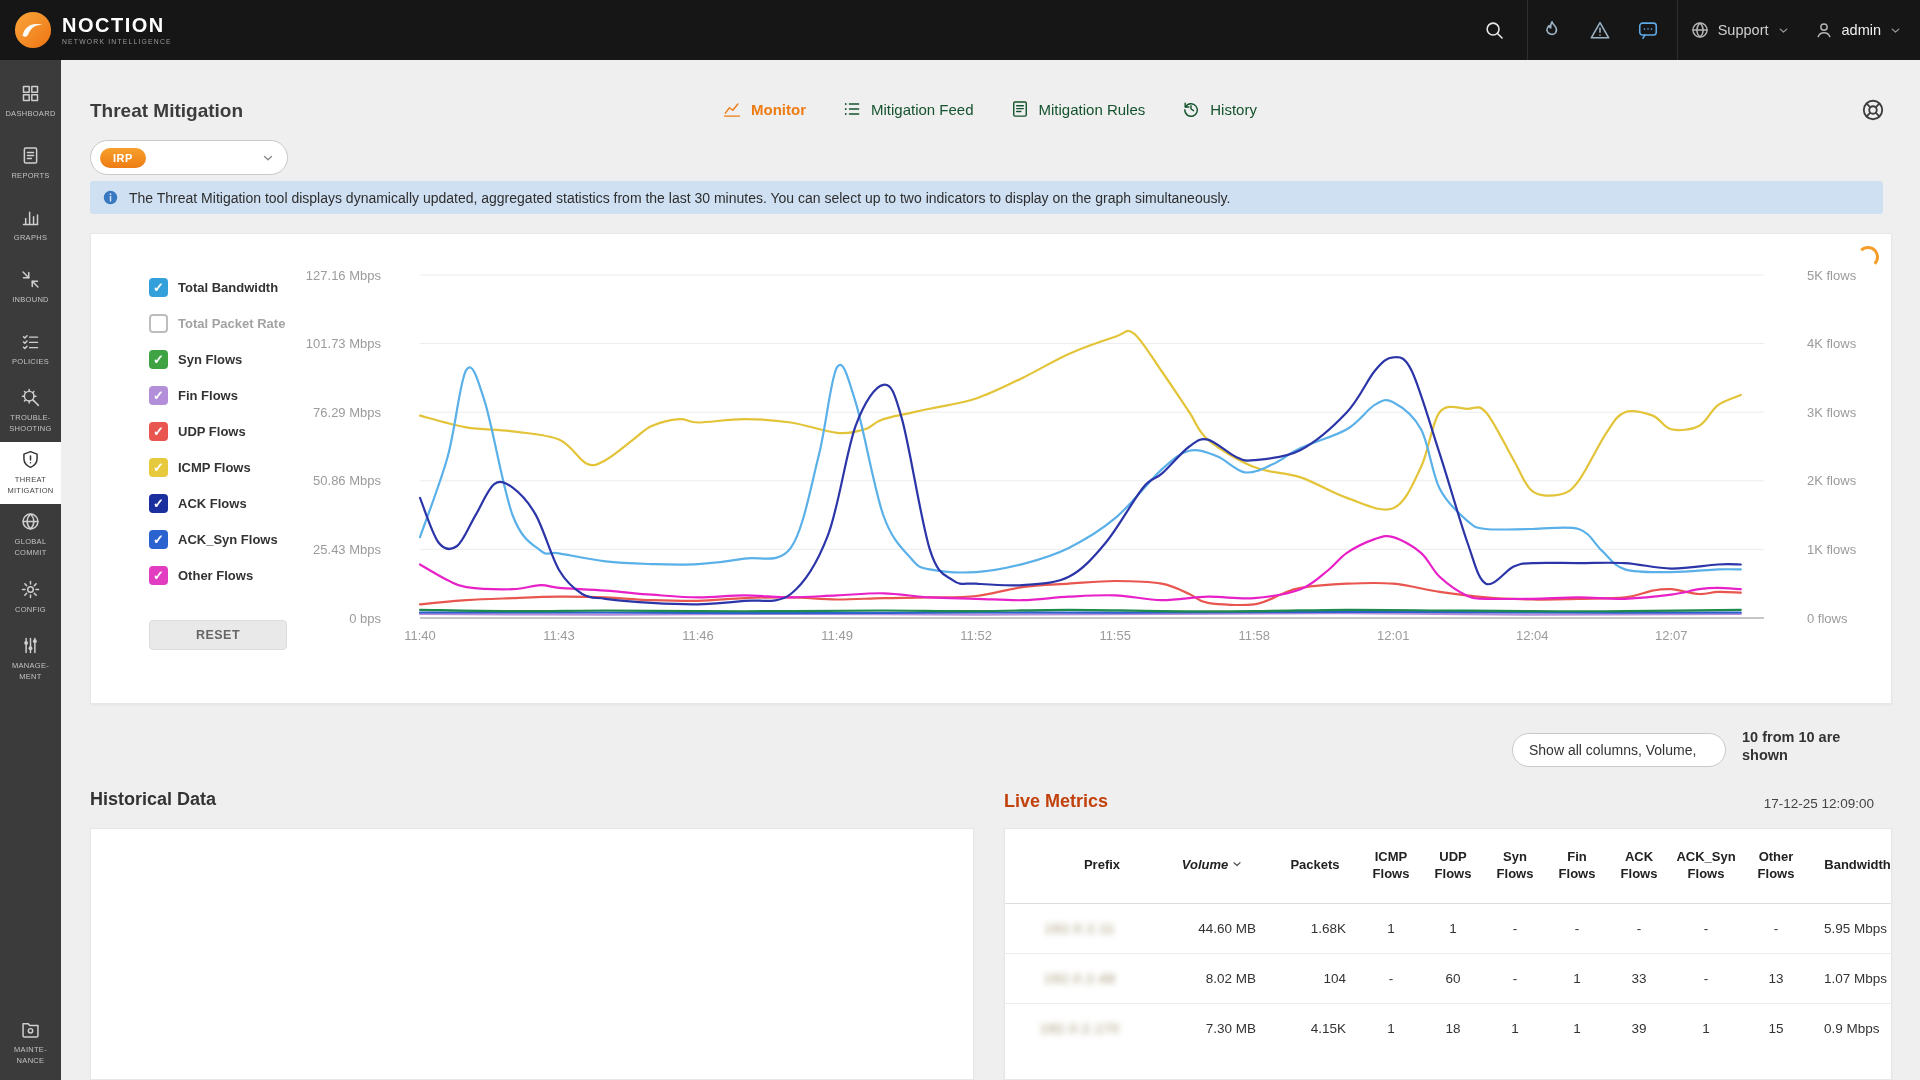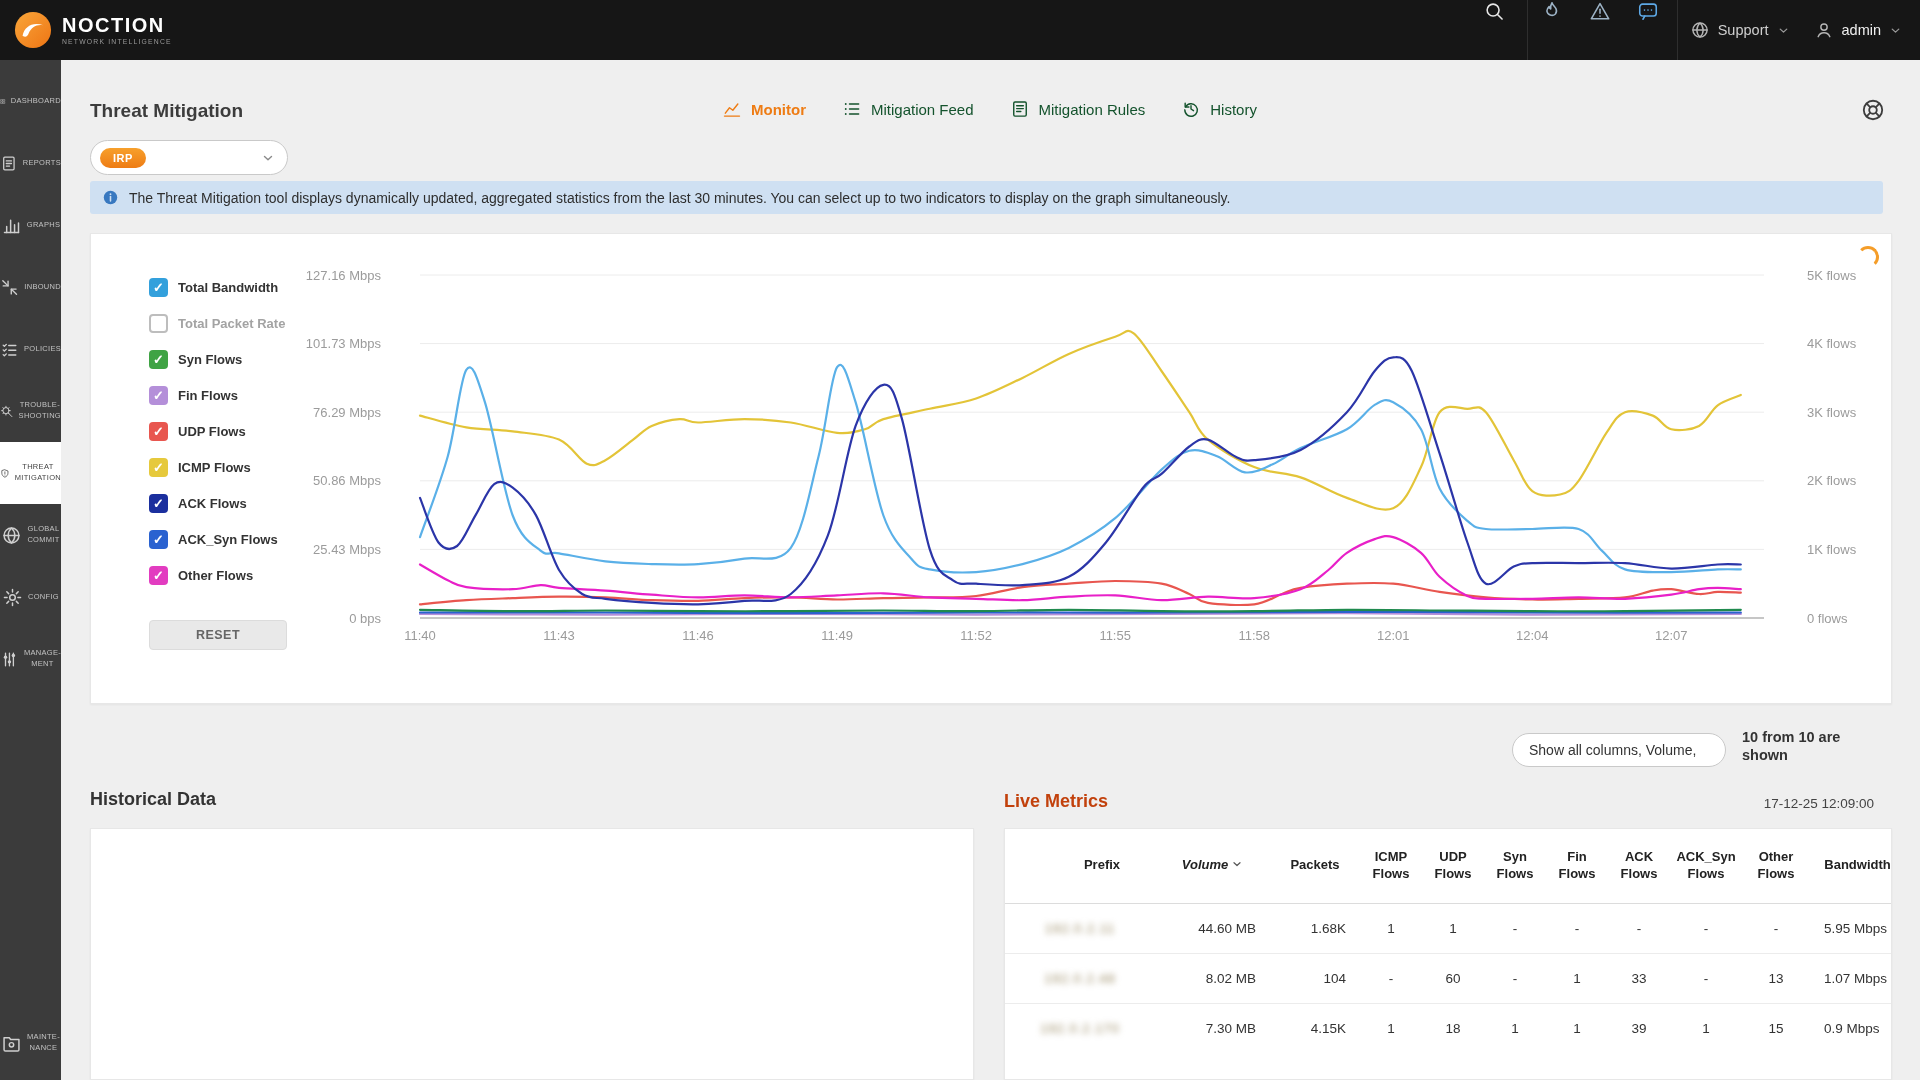--- a/index.html
+++ b/index.html
@@ -8,37 +8,37 @@
   .app{position:relative;width:1920px;height:968px}
 
   
   .topbar{position:absolute;top:0;left:0;width:1920px;height:60px;background:#161616;
     display:flex;align-items:center;z-index:10}
   .brand{display:flex;align-items:center;gap:10px;padding-left:14px;cursor:pointer}
   .logo{width:38px;height:38px;display:inline-flex}
   .brand-text{display:flex;flex-direction:column}
   .brand-name{color:#fff;font-size:20px;font-weight:700;letter-spacing:1.5px;line-height:1}
   .brand-tagline{color:#9a9a9a;font-size:6.8px;letter-spacing:1.2px;margin-top:3px}
-  .topbar-right{position:absolute;right:0;top:0;height:60px;display:flex;}
+  .topbar-right{position:absolute;right:0;top:0;height:60px;display:flex;align-items:center}
   .tb-icon{width:22px;height:22px;display:inline-flex;cursor:pointer}
   .tb-icon.search{color:#e8e8e8;margin:0 22px}
   .tb-icon.dim{color:#9db3c6;margin:0 13px}
   .tb-icon.chat{color:#5ea9e6;margin:0 18px 0 13px}
   .tb-sep{width:1px;height:60px;background:#2e2e2e}
   .tb-menu{display:flex;align-items:center;gap:8px;cursor:pointer;margin:0 12px;height:60px}
   .tb-menu.user{margin-right:18px}
   .tb-mi{width:20px;height:20px;display:inline-flex;color:#b5b5b5}
   .tb-mlabel{font-size:14.5px;color:#cfcfcf}
   .tb-mlabel.light{color:#efefef}
   .tb-chev{width:13px;height:13px;display:inline-flex;color:#9a9a9a}
 
   
   .sidebar{position:absolute;top:60px;left:0;width:61px;height:1020px;background:#3b3b3b;
     display:flex;flex-direction:column;padding-top:10px}
-  .sb-item{height:62px;display:flex;flex-direction:row;align-items:center;
+  .sb-item{height:62px;display:flex;flex-direction:column;align-items:center;
     justify-content:center;gap:5px;cursor:pointer;color:#cfcfcf;flex:none}
   .sb-item .icn{width:21px;height:21px;display:inline-flex}
   .sb-label{font-size:7.5px;color:#c2c2c2;text-align:center;line-height:1.45;letter-spacing:.3px}
   .sb-item.active{background:#fff;color:#333}
   .sb-item.active .sb-label{color:#444}
   .sb-item.bottom{position:absolute;bottom:6px;left:0;width:61px}
 
   
   .page-title{position:absolute;left:90px;top:100px;font-size:19px;font-weight:600;color:#3c3c3c}
   .tabs{position:absolute;left:722px;top:99px;display:flex;align-items:center;gap:36px}

